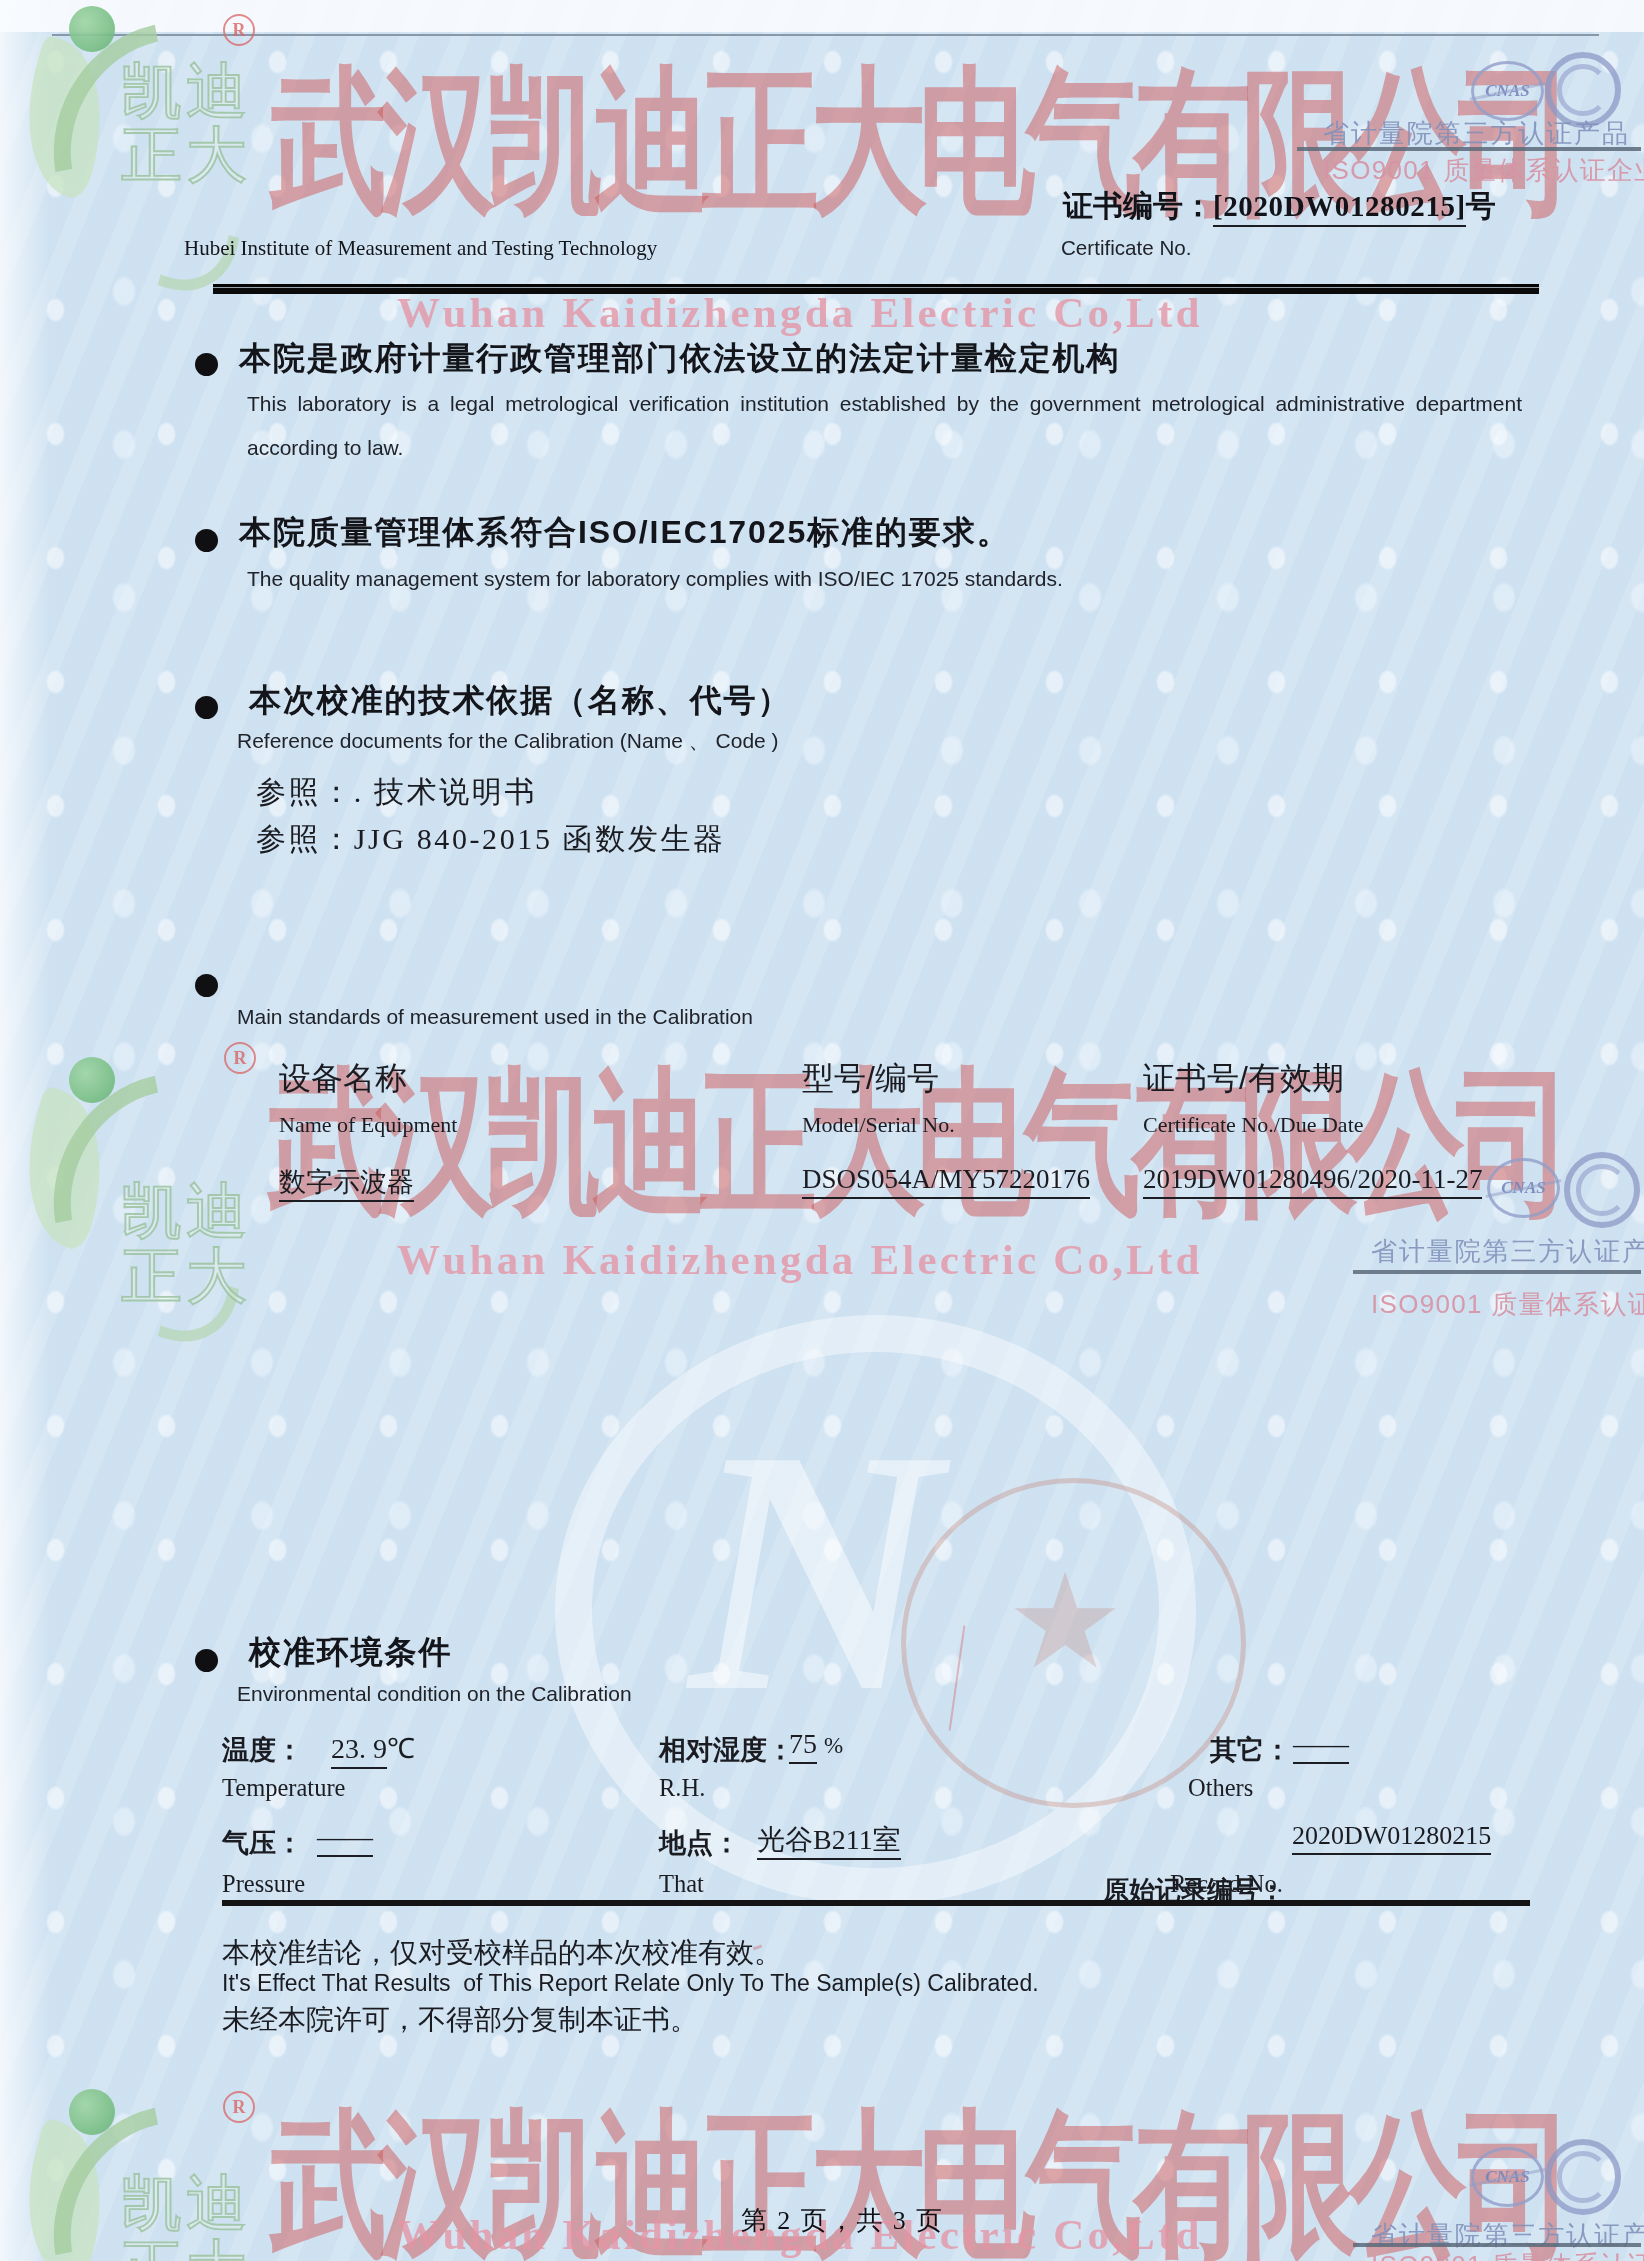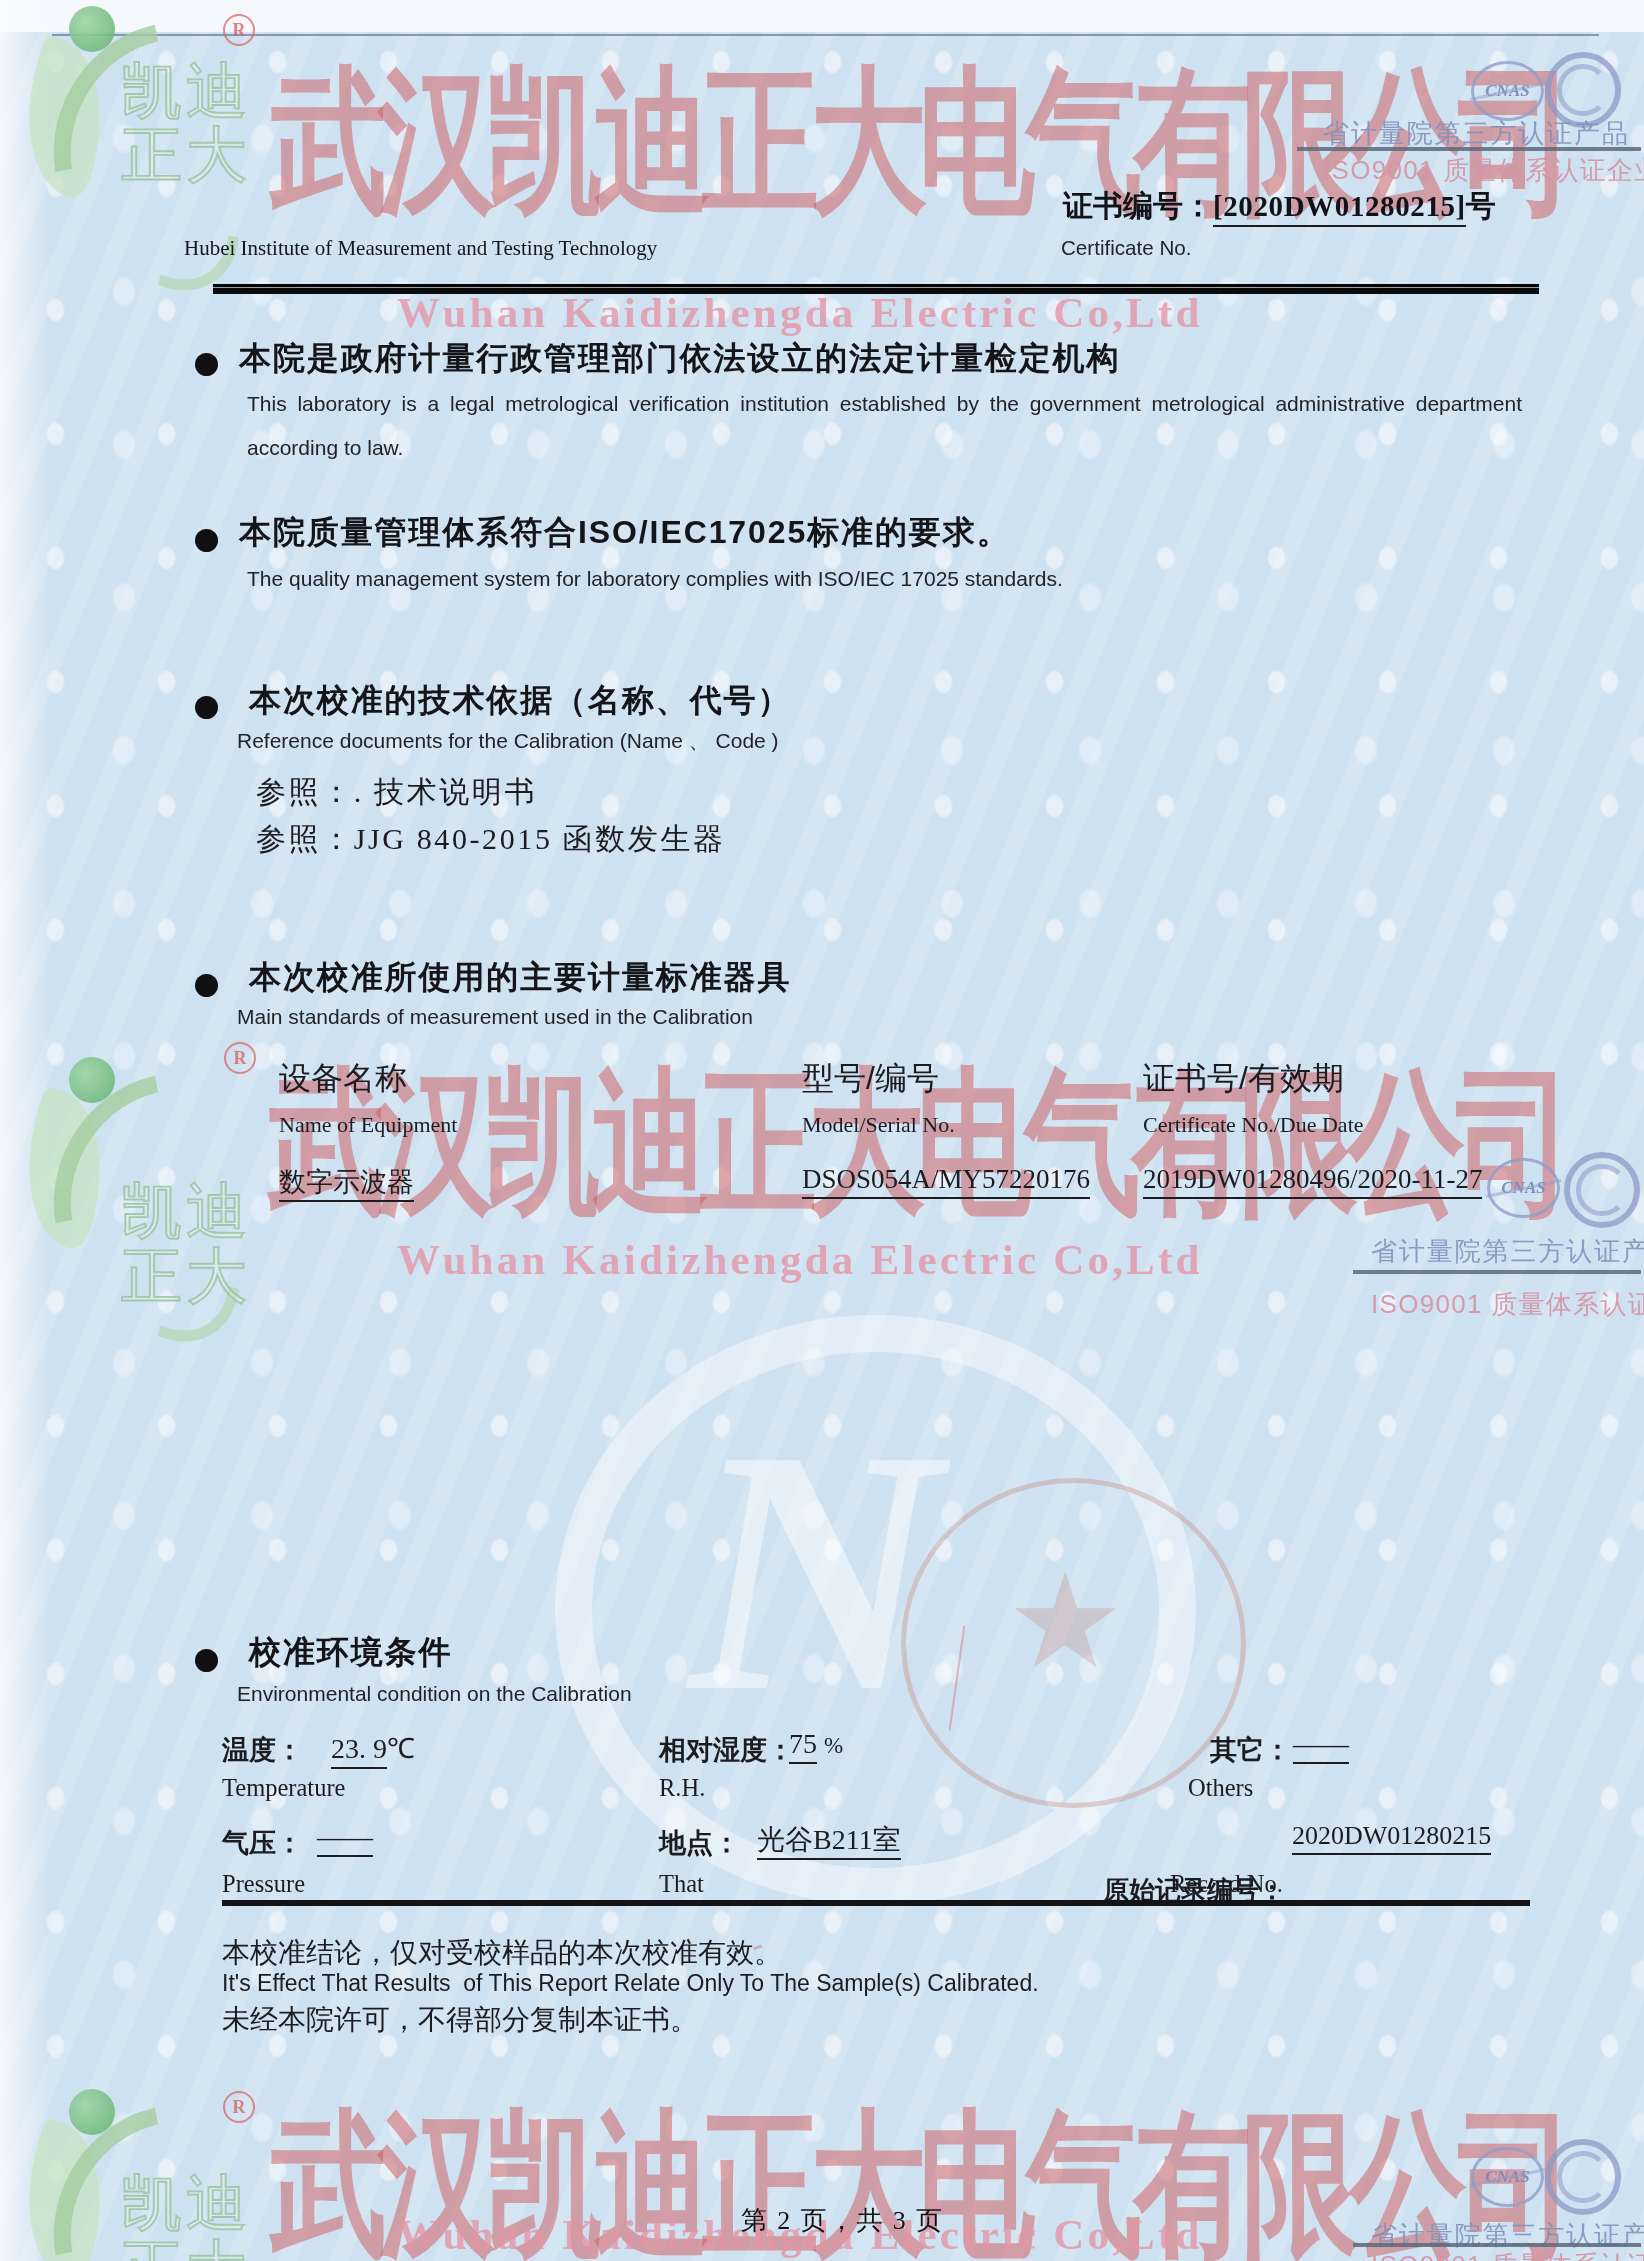--- a/index.html
+++ b/index.html
@@ -135,21 +135,20 @@
   <div class="abs h-cn" style="left:239px;top:511px;">本院质量管理体系符合ISO/IEC17025标准的要求。</div>
   <div class="abs en-sans" style="left:247px;top:567px;">The quality management system for laboratory complies with ISO/IEC 17025 standards.</div>
 
   <div class="abs dot" style="left:195px;top:696px;"></div>
   <div class="abs h-cn" style="left:249px;top:679px;">本次校准的技术依据（名称、代号）</div>
   <div class="abs en-sans" style="left:237px;top:727px;">Reference documents for the Calibration (Name 、 Code )</div>
   <div class="abs ref-line" style="left:256px;top:772px;">参照：. 技术说明书</div>
   <div class="abs ref-line" style="left:256px;top:819px;">参照：JJG 840-2015 函数发生器</div>
 
   <div class="abs dot" style="left:195px;top:974px;"></div>
-  <div class="abs h-cn" style="left:249px;top:956px;">本次校准所使用的主要计量标准器具</div>
   <div class="abs en-sans" style="left:237px;top:1005px;">Main standards of measurement used in the Calibration</div>
 
   <div class="abs logo" style="left:23px;top:1057px;">
     <div class="ldot"></div>
     <div class="lleaf"></div>
     <div class="larc"></div>
     <div class="larc2"></div>
     <div class="lcn" style="top:124px;">凯迪</div>
     <div class="lcn" style="top:189px;">正大</div>
   </div>

